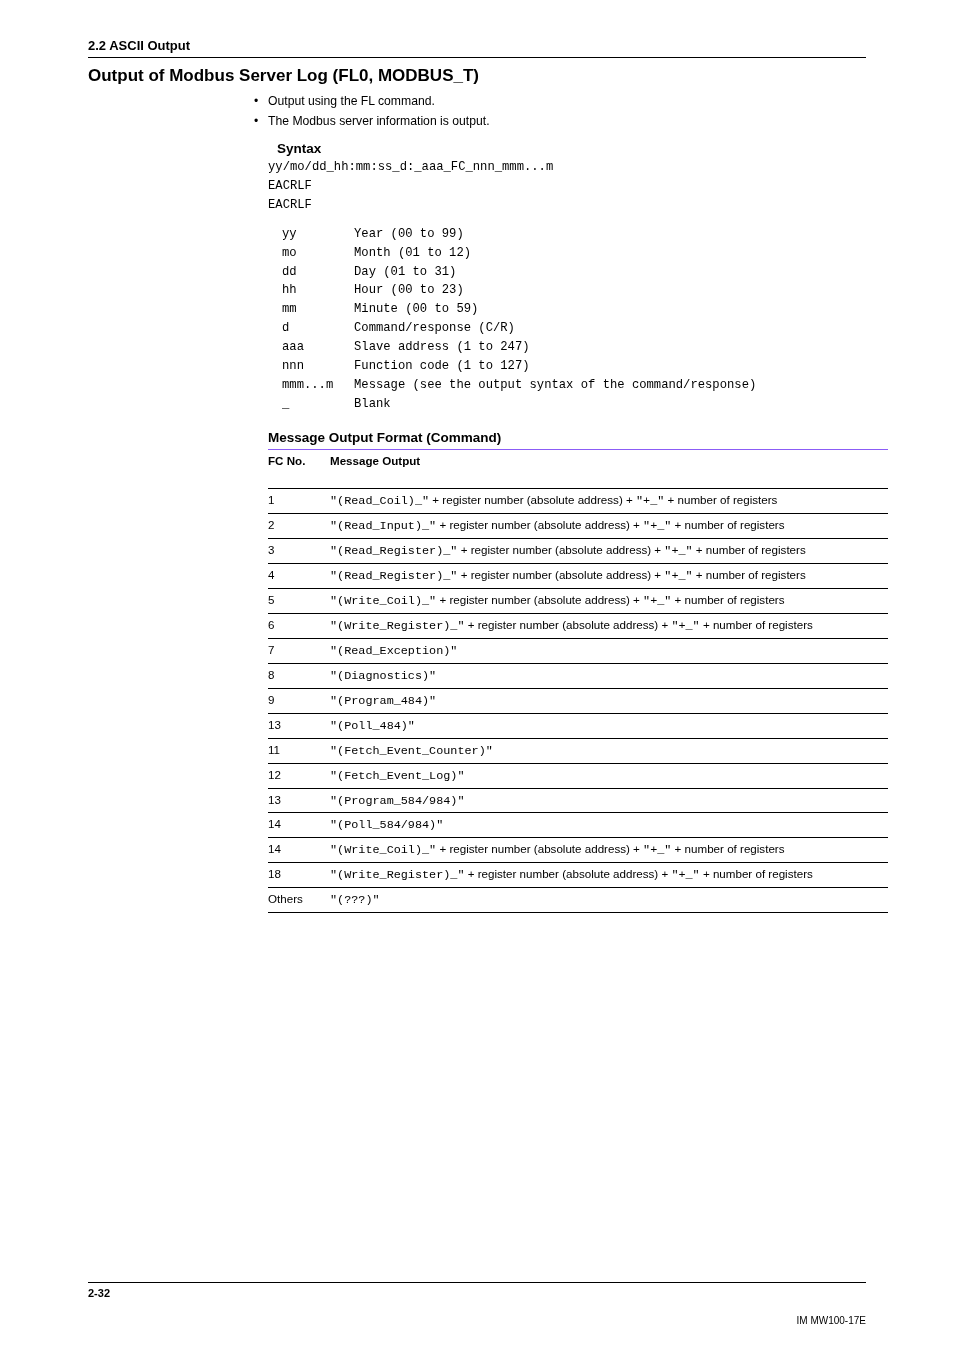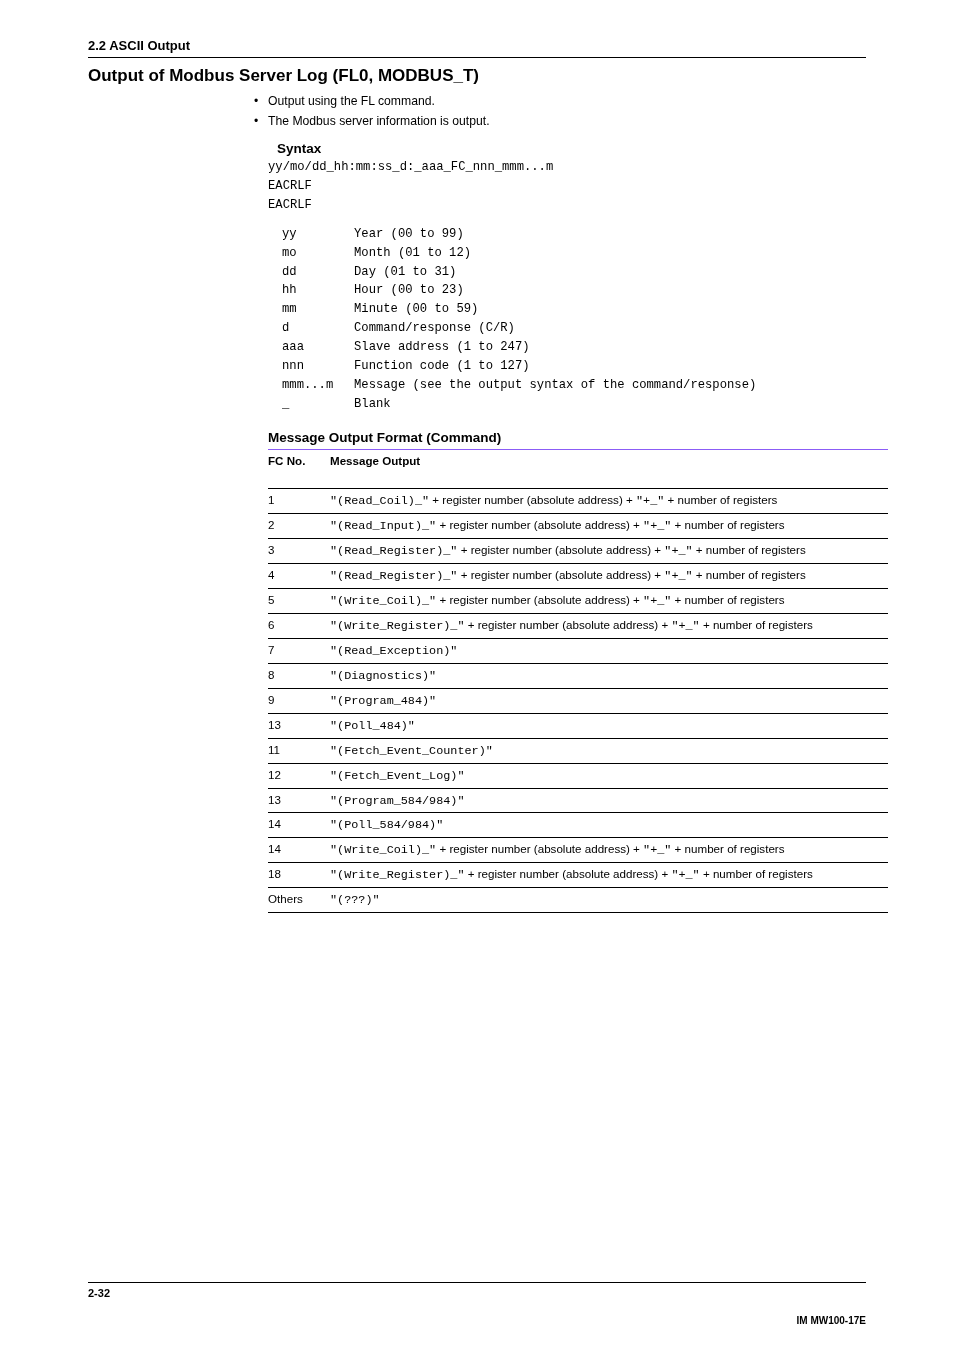--- a/index.html
+++ b/index.html
@@ -105,21 +105,21 @@
     bottom: 24px;
     left: 88px;
     right: 88px;
     border-top: 1px solid #000;
     padding-top: 4px;
     display: flex;
     justify-content: space-between;
     font-size: 11px;
     font-weight: bold;
   }
-  .footer .right { font-size: 10px; font-weight: bold; margin-top: 28px; }
+  .footer .right { font-size: 10px; font-weight: normal; margin-top: 28px; }
 </style>
 </head>
 <body>
 
 <div class="page">
 
   <div class="section-header">2.2  ASCII Output</div>
 
   <h2 class="main-title">Output of Modbus Server Log (FL0, MODBUS_T)</h2>
 

